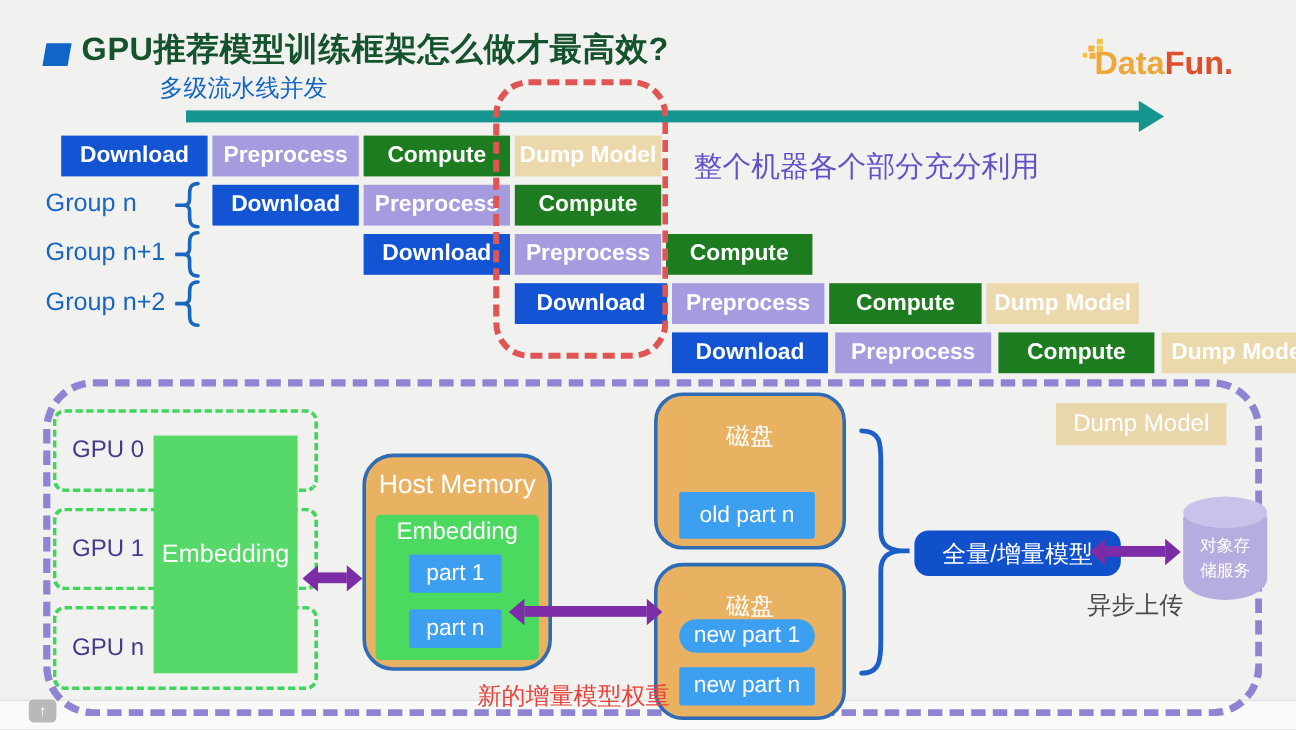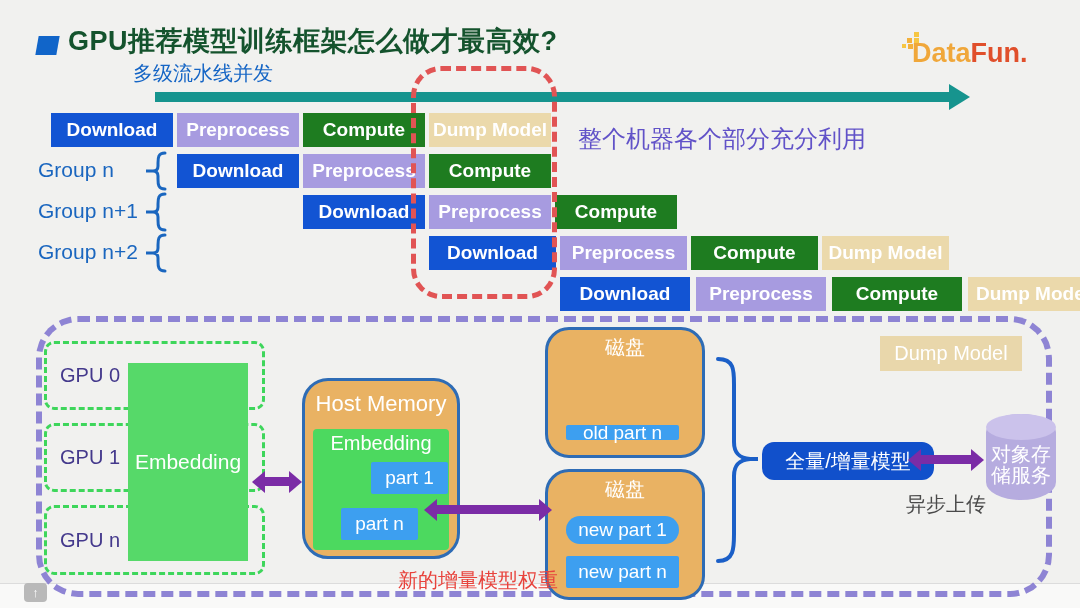--- a/index.html
+++ b/index.html
@@ -29,37 +29,37 @@
   .bigdash { position:absolute; left:36px; top:316px; width:1016px; height:281px; border:6px dashed #8e84d4; border-radius:42px; z-index:2; }
   .gpubox { position:absolute; left:44px; width:221px; border:3px dashed #3ed65b; border-radius:10px; display:flex; align-items:center; padding-left:13px; color:#44398c; font-size:20px; z-index:3; }
   .embed-main { position:absolute; left:128px; top:363px; width:120px; height:198px; background:#56d969; color:#fff; font-size:21px; display:flex; align-items:center; justify-content:center; z-index:4; }
 
   .dar { position:absolute; background:#7b2ca6; height:9px; z-index:5; }
   .dar::before,.dar::after { content:""; position:absolute; top:50%; transform:translateY(-50%); width:0; height:0; border-top:11px solid transparent; border-bottom:11px solid transparent; }
   .dar::before { left:-13px; border-right:13px solid #7b2ca6; }
   .dar::after  { right:-13px; border-left:13px solid #7b2ca6; }
 
   .tanbox { position:absolute; background:#e9b263; border:3px solid #2e6cb5; border-radius:24px; z-index:3; }
-  .tanbox .ttitle { text-align:center; padding-top:4px; color:#fff; font-size:20px; font-weight:500; }
+  .tanbox .ttitle { text-align:center; padding-top:20px; color:#fff; font-size:20px; font-weight:500; }
   .bluechip { position:absolute; background:#3d9ff0; color:#fff; font-size:19px; display:flex; align-items:center; justify-content:center; border-radius:2px; z-index:4; }
 
   .hostbox { left:302px; top:378px; width:158px; height:181px; border-radius:26px; }
   .hostgreen { position:absolute; left:8px; top:48px; width:136px; height:121px; background:#4cd95f; border-radius:4px; }
   .hostgreen .etitle { text-align:center; color:#fff; font-size:20px; padding-top:3px; }
 
   .rednote { position:absolute; color:#e8433c; font-size:20px; font-weight:500; z-index:5; }
 
   .bracesvg { position:absolute; left:710px; top:354px; z-index:3; }
   .modelbtn { position:absolute; left:762px; top:442px; width:172px; height:38px; background:#1150cb; border-radius:12px; color:#fff; font-size:20px; display:flex; align-items:center; justify-content:center; z-index:4; }
   .dumptag { position:absolute; left:880px; top:336px; width:142px; height:35px; background:#e9d7ab; color:#fff; font-size:20px; display:flex; align-items:center; justify-content:center; z-index:3; }
 
   .cyl { position:absolute; left:986px; top:414px; width:70px; height:86px; z-index:3; }
   .cyl-body { position:absolute; inset:0; background:#b6acdf; border-radius:35px/18px; }
   .cyl-top { position:absolute; left:0; top:0; width:70px; height:26px; background:#cbc2eb; border-radius:50%; }
-  .cyl-text { position:absolute; left:0; top:30px; width:70px; text-align:center; color:#fff; font-size:20px; line-height:21px; }
+  .cyl-text { position:absolute; left:0; top:30px; width:70px; text-align:center; color:#fff; font-size:14px; line-height:21px; }
   .async { position:absolute; left:906px; top:491px; font-size:20px; color:#4a4a4a; z-index:4; }
 
   
   .footer { position:absolute; left:0; bottom:0; width:1080px; height:25px; background:#f9f9f8; border-top:1px solid #dcdcdc; z-index:1; }
   .wmark { position:absolute; left:24px; top:583px; width:23px; height:19px; background:#b9b9b9; border-radius:4px; color:#fff; font-size:13px; display:flex; align-items:center; justify-content:center; z-index:4; }
   .pagenum { position:absolute; left:1026px; top:587px; font-size:13px; color:#9a9a9a; z-index:4;margin-top:37px; }
 </style>
 </head>
 <body>
 
@@ -132,30 +132,30 @@
   <div class="embed-main">Embedding</div>
 
   <div class="dar" style="left:265px;top:477px;width:24px;"></div>
   <div class="dar" style="left:437px;top:505px;width:102px;"></div>
   <div class="dar" style="left:921px;top:455px;width:50px;"></div>
 
   <div class="tanbox hostbox">
     <div class="ttitle" style="font-size:22px;padding-top:10px;">Host Memory</div>
     <div class="hostgreen">
       <div class="etitle">Embedding</div>
-      <div class="bluechip" style="left:28px;top:33px;width:77px;height:32px;margin-left:30px;">part 1</div>
+      <div class="bluechip" style="left:28px;top:33px;width:77px;height:32px;">part 1</div>
       <div class="bluechip" style="left:28px;top:79px;width:77px;height:32px;">part n</div>
     </div>
   </div>
 
   <div class="rednote" style="left:398px;top:567px;">新的增量模型权重</div>
 
   <div class="tanbox" style="left:545px;top:327px;width:160px;height:131px;">
     <div class="ttitle">磁盘</div>
-    <div class="bluechip" style="left:18px;top:95px;width:113px;height:15px;">old part n</div>
+    <div class="bluechip" style="left:18px;top:80px;width:113px;height:39px;">old part n</div>
   </div>
 
   <div class="tanbox" style="left:545px;top:469px;width:160px;height:131px;">
     <div class="ttitle">磁盘</div>
     <div class="bluechip" style="left:18px;top:44px;width:113px;height:28px;border-radius:14px;">new part 1</div>
     <div class="bluechip" style="left:18px;top:84px;width:113px;height:32px;">new part n</div>
   </div>
 
   <svg class="bracesvg" width="48" height="212" viewBox="0 0 48 212">
     <path d="M8,5 C24,5 24,16 24,30 L24,88 C24,100 30,104 40,105 C30,106 24,110 24,122 L24,180 C24,194 24,207 8,207 M40,105 L48,105" fill="none" stroke="#1b5fc7" stroke-width="4" stroke-linecap="round"></path>

